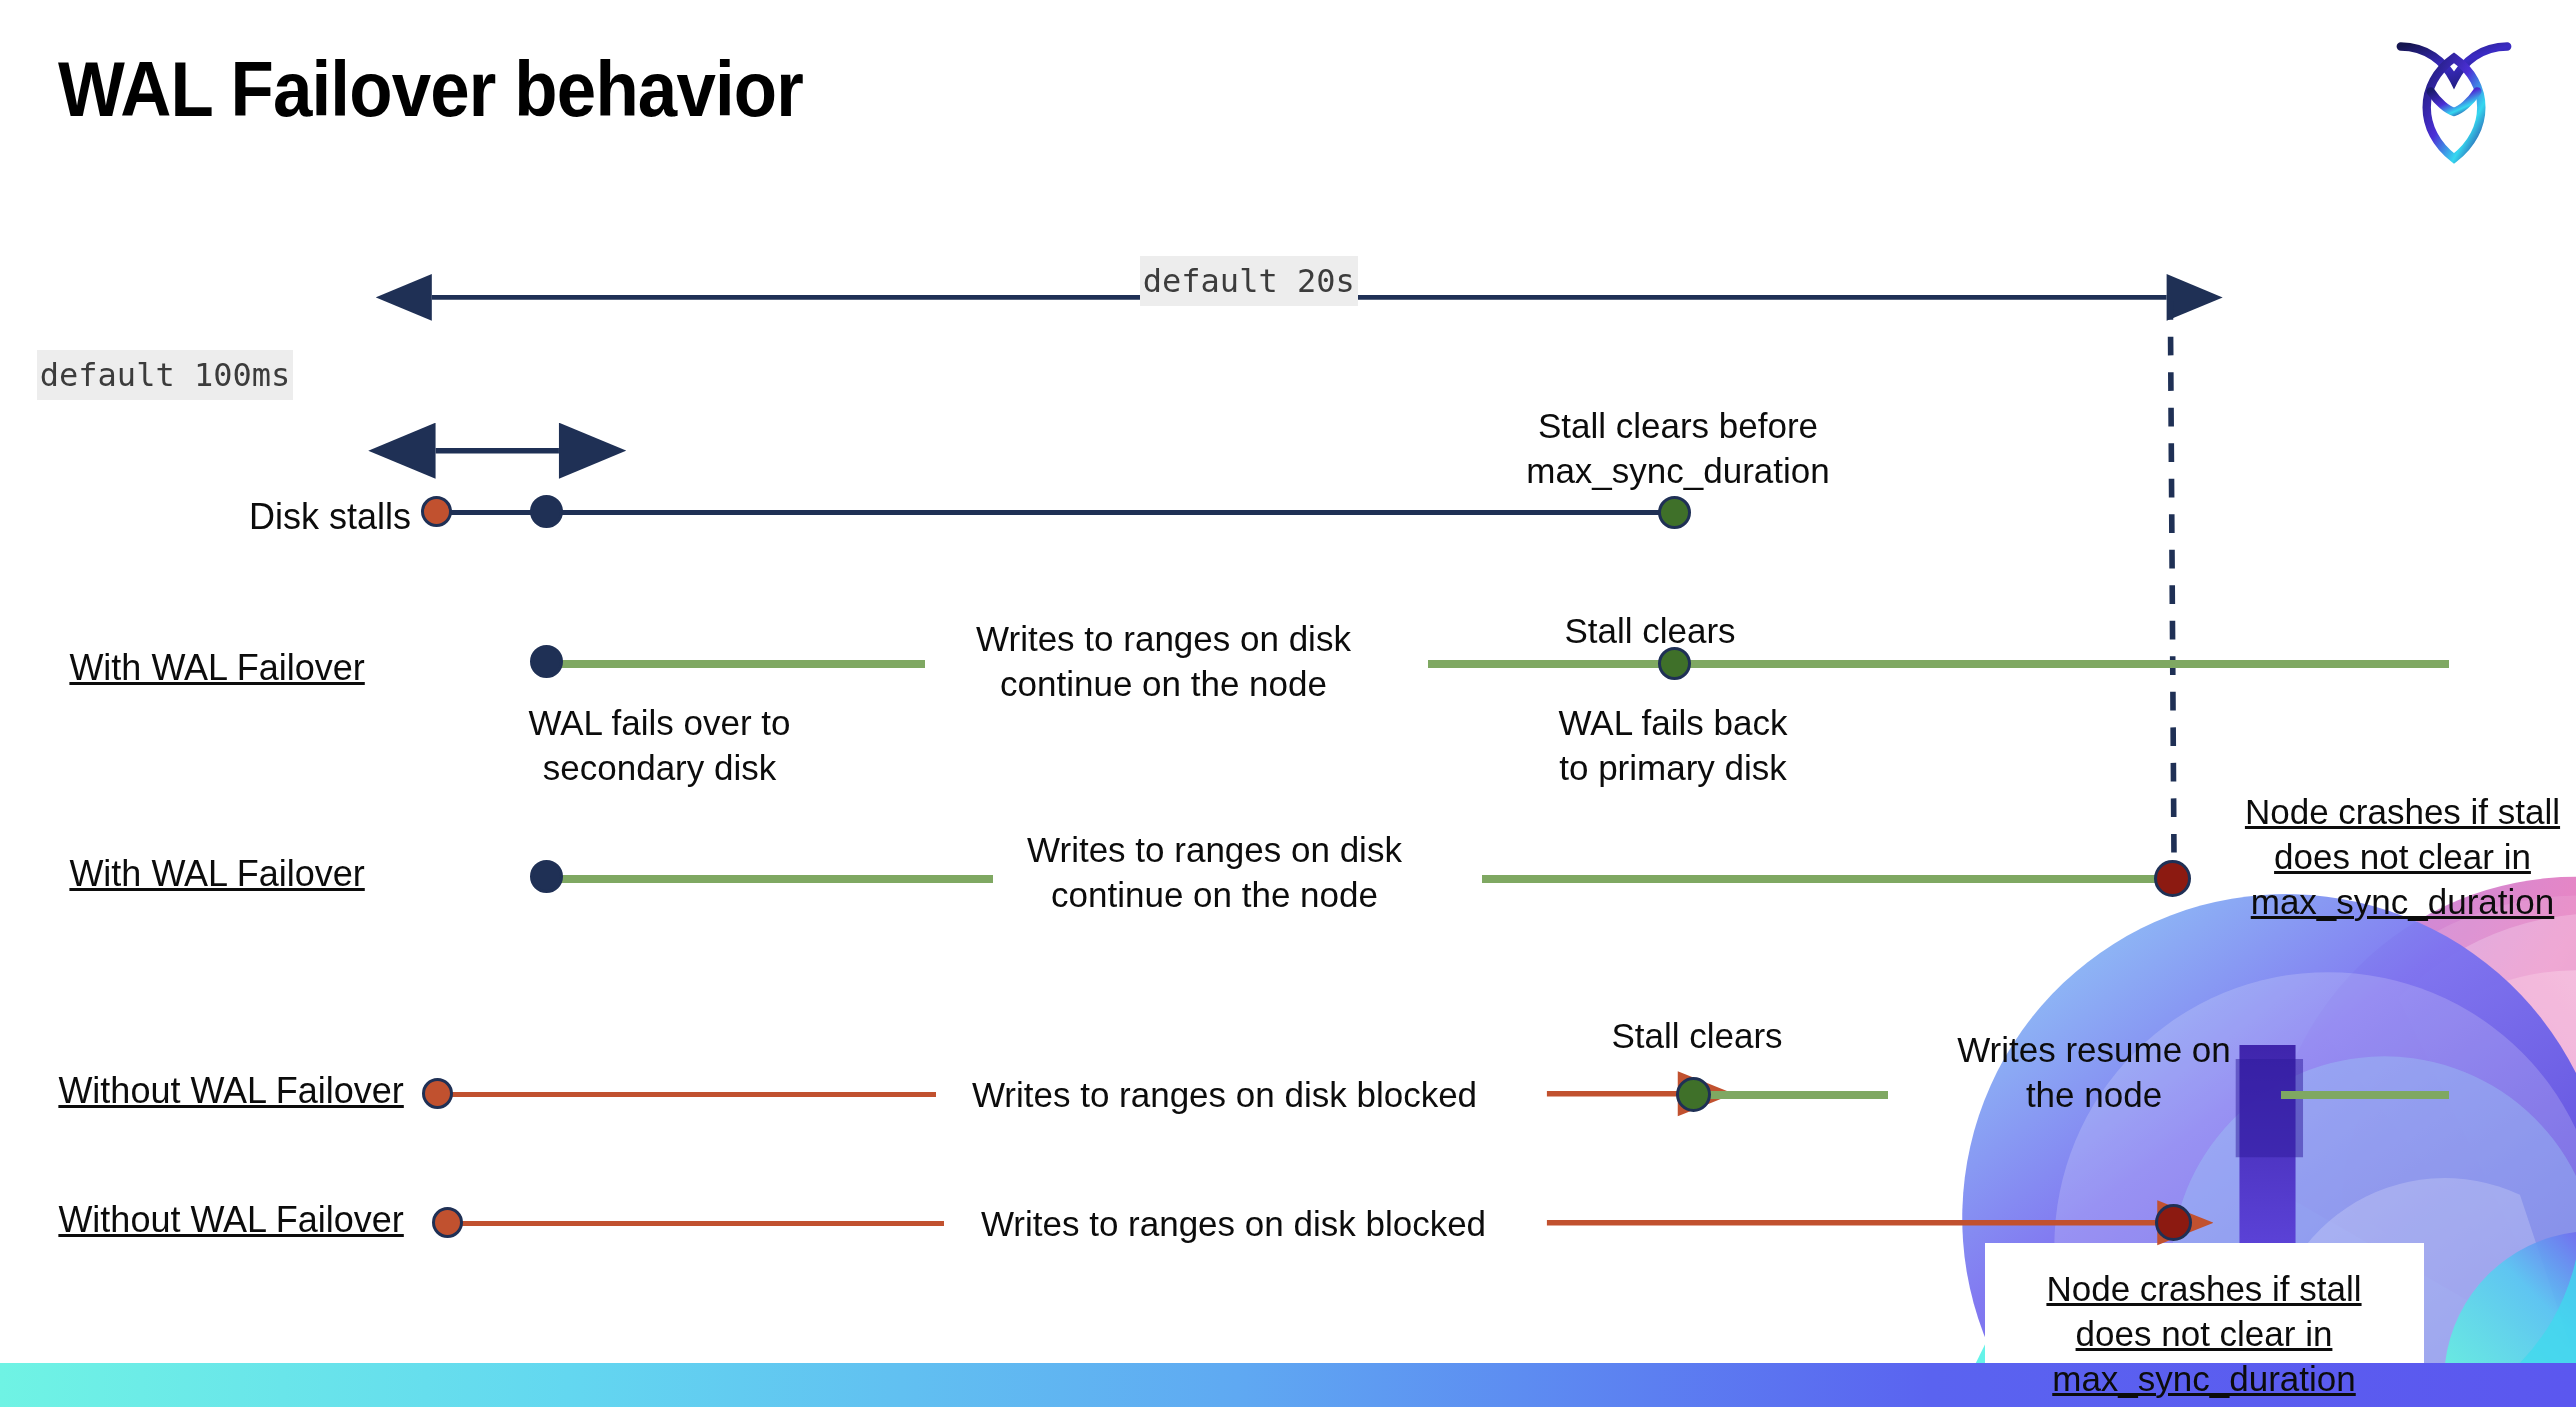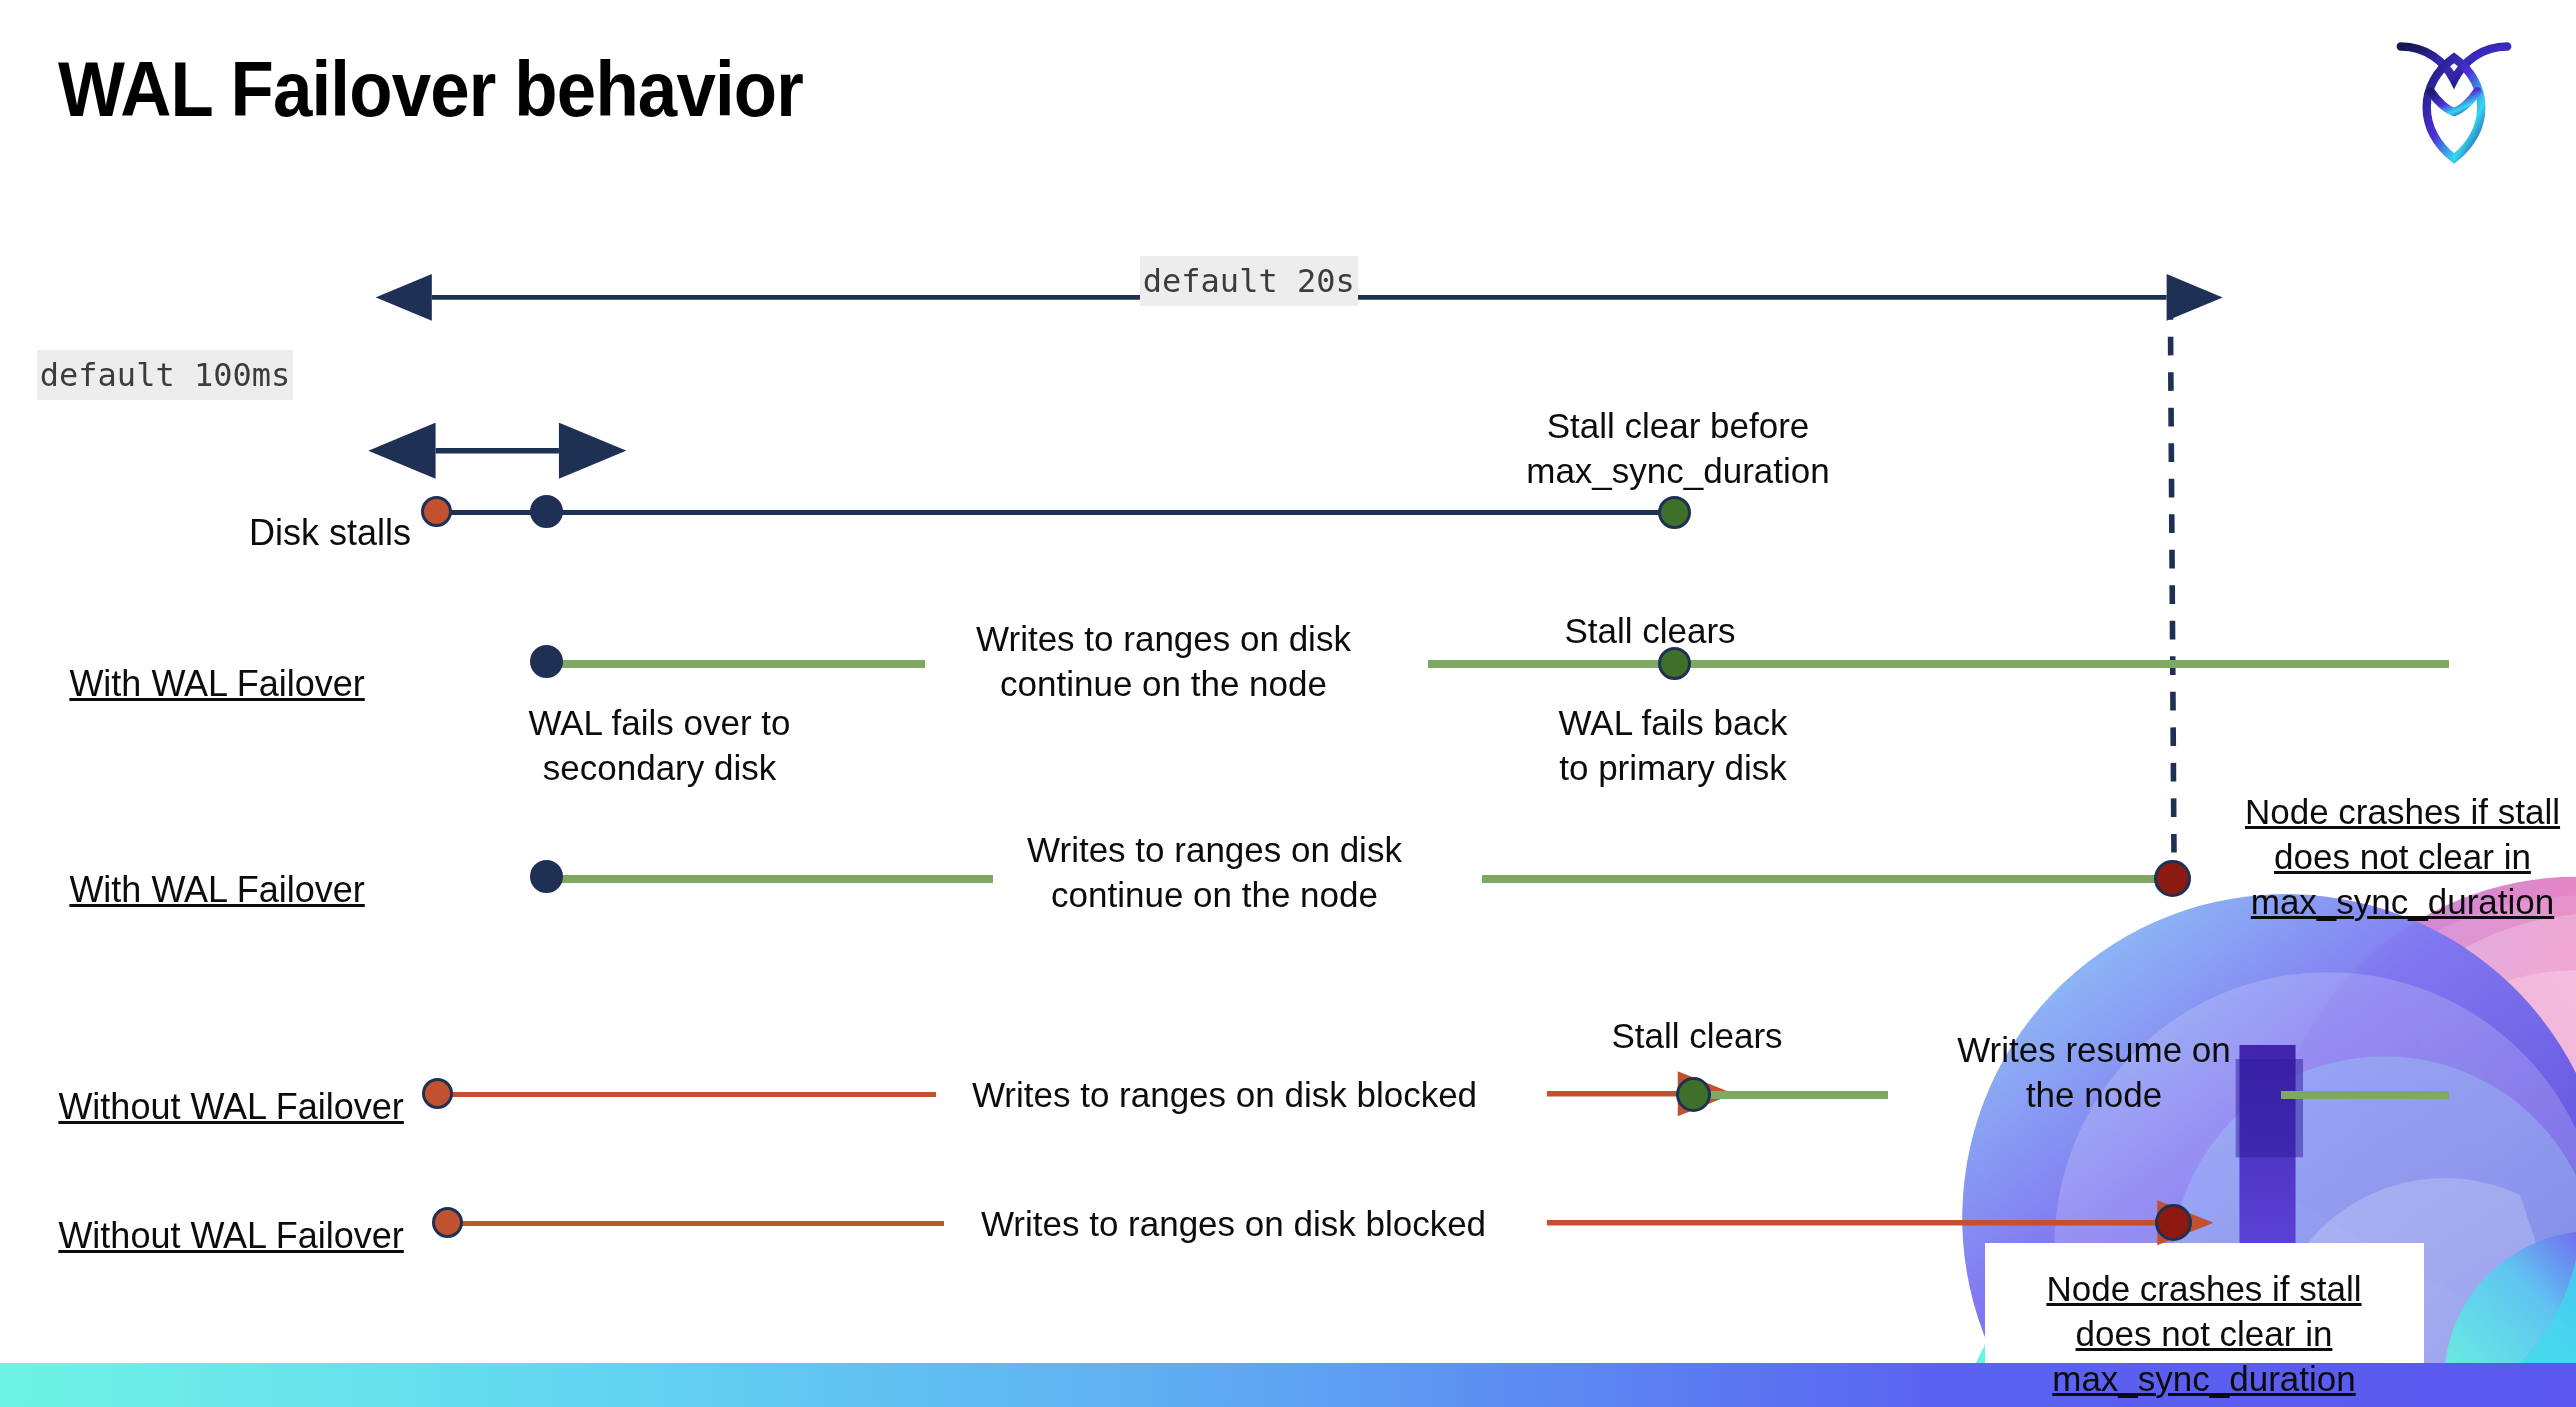--- a/index.html
+++ b/index.html
@@ -36,21 +36,21 @@
   
   .lbl{
     position:absolute;color:#0c0c0c;
     font-family:"Liberation Sans", sans-serif;
     font-size:35px;line-height:1.28;
     white-space:pre-line;
   }
   .lbl.c{text-align:center;}
   .lbl.l{text-align:center;text-decoration:underline;}
   .lbl.r{text-align:right;}
-  .rowlabel{font-size:36px;margin-top:16px;}
+  .rowlabel{font-size:36px;}
 
   
   .hline{position:absolute;height:5.6px;}
   .hline.navy{background:#1f3055;height:4.7px;}
   .hline.green{background:#7fa862;height:7.5px;}
   .hline.red{background:#c1512f;height:4.7px;}
 
   .dot{
     position:absolute;border-radius:50%;
     border:3.7px solid #1f3055;box-sizing:border-box;
@@ -194,21 +194,21 @@
 
   <div class="code-chip" style="left:37px;top:350px;">default 100ms</div>
 
   <div class="lbl rowlabel r" style="left:37px;top:494px;width:374px;">Disk stalls</div>
 
   <div class="hline navy" style="left:437px;top:510px;width:1238px;"></div>
   <div class="dot orange" style="left:421px;top:496px;width:31px;height:31px;"></div>
   <div class="dot navy" style="left:530px;top:495px;width:33px;height:33px;"></div>
   <div class="dot green" style="left:1658px;top:496px;width:33px;height:33px;"></div>
 
-  <div class="lbl c" style="left:1505px;top:404px;width:346px;">Stall clear before
+  <div class="lbl c" style="left:1505px;top:404px;width:346px;">Stall clears before
 max_sync_duration</div>
 
   <div class="lbl rowlabel l" style="left:20.6px;top:645px;width:393px;">With WAL Failover</div>
 
   <div class="hline green" style="left:546px;top:660px;width:379px;"></div>
   <div class="hline green" style="left:1428px;top:660px;width:1021px;"></div>
   <div class="dot navy" style="left:530px;top:645px;width:33px;height:33px;"></div>
   <div class="dot green" style="left:1658px;top:647px;width:33px;height:33px;"></div>
 
   <div class="lbl c" style="left:944px;top:617px;width:439px;">Writes to ranges on disk

